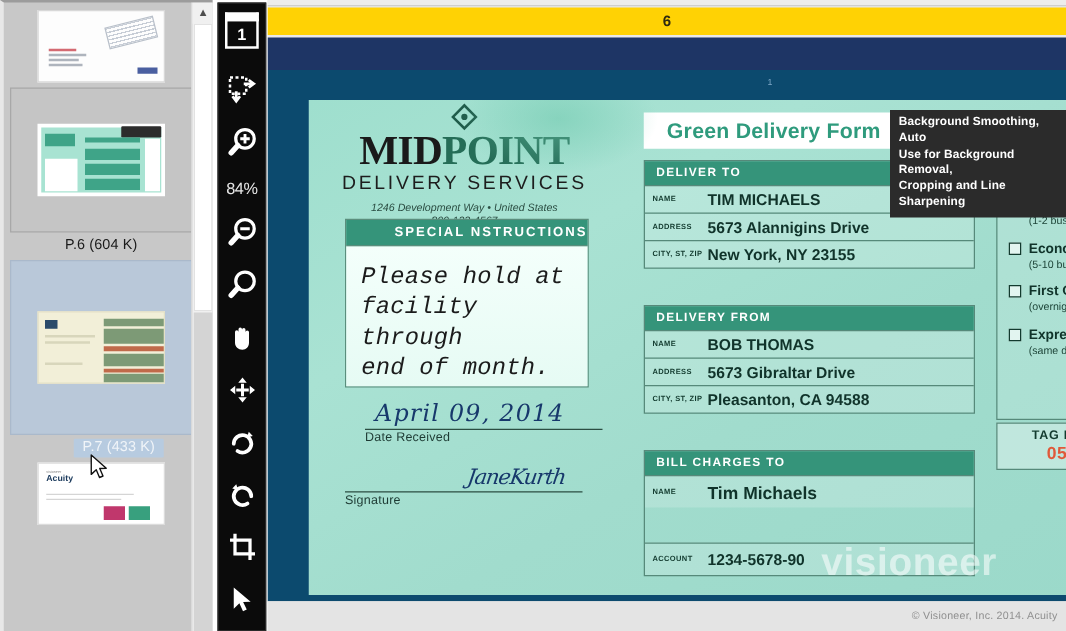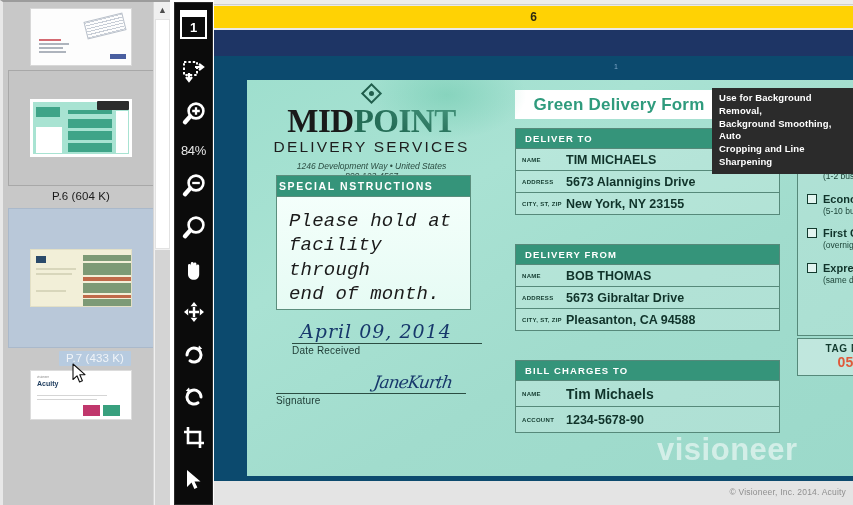--- a/index.html
+++ b/index.html
@@ -213,21 +213,21 @@
   .logo-phone { font-size: 8.5px; color: #2b4d42; font-style: italic; }
 
   
   #special {
     position: absolute; left: 29px; top: 95px; width: 195px;
     border: 1px solid #5b8e7d;
   }
   #special .sp-head {
     background: #35947a; color: #ffffff;
     font-size: 10.5px; letter-spacing: 1.6px; font-weight: bold;
-    text-align: left; padding: 4px 0 4px 2px;
+    text-align: right; padding: 4px 0 4px 2px;
   }
   #special .sp-body {
     height: 113px;
     background: linear-gradient(#f4fffb,#e6fbf4);
     border-top: 1px solid #5b8e7d;
     padding: 12px 10px 0 12px;
   }
   .handwrite {
     font-family: Liberation Mono, monospace;
     font-style: italic;
@@ -608,21 +608,21 @@
             <span class="addr-val">Pleasanton, CA 94588</span>
           </div>
         </div>
 
         <div class="addr-box" id="box-bill">
           <div class="addr-head">BILL CHARGES TO</div>
           <div class="addr-row" style="height:26px;">
             <span class="addr-lab">NAME</span>
             <span class="addr-val" style="font-size:14px;">Tim Michaels</span>
           </div>
-          <div class="addr-row" style="height:26px;">
+          <div class="addr-row" style="height:26px;margin-top:28px;">
             <span class="addr-lab">ACCOUNT</span>
             <span class="addr-val">1234-5678-90</span>
           </div>
         </div>
 
         <div id="service">
           <div class="svc-head">SERVICE</div>
           <div class="svc-body">
 
             <div class="svc-item">
@@ -668,22 +668,22 @@
         <div id="watermark">visioneer</div>
 
       </div>
     </div>
 
     <div id="doc-bottom"></div>
     <div id="footer-credit">© Visioneer, Inc. 2014. Acuity</div>
   </div>
 
   <div id="tooltip">
+    <div>Background Smoothing, Auto</div>
     <div>Use for Background Removal,</div>
-    <div>Background Smoothing, Auto</div>
     <div>Cropping and Line Sharpening</div>
   </div>
 
   <div id="cursor">
     <svg width="16" height="22" viewBox="0 0 16 22">
       <path d="M1 1 L1 16.5 L5 12.8 L7.6 19 L10.4 17.8 L7.8 11.8 L13 11.6z" fill="#ffffff" stroke="#111" stroke-width="1.1" stroke-linejoin="round"></path>
     </svg>
   </div>
 
 </div>

